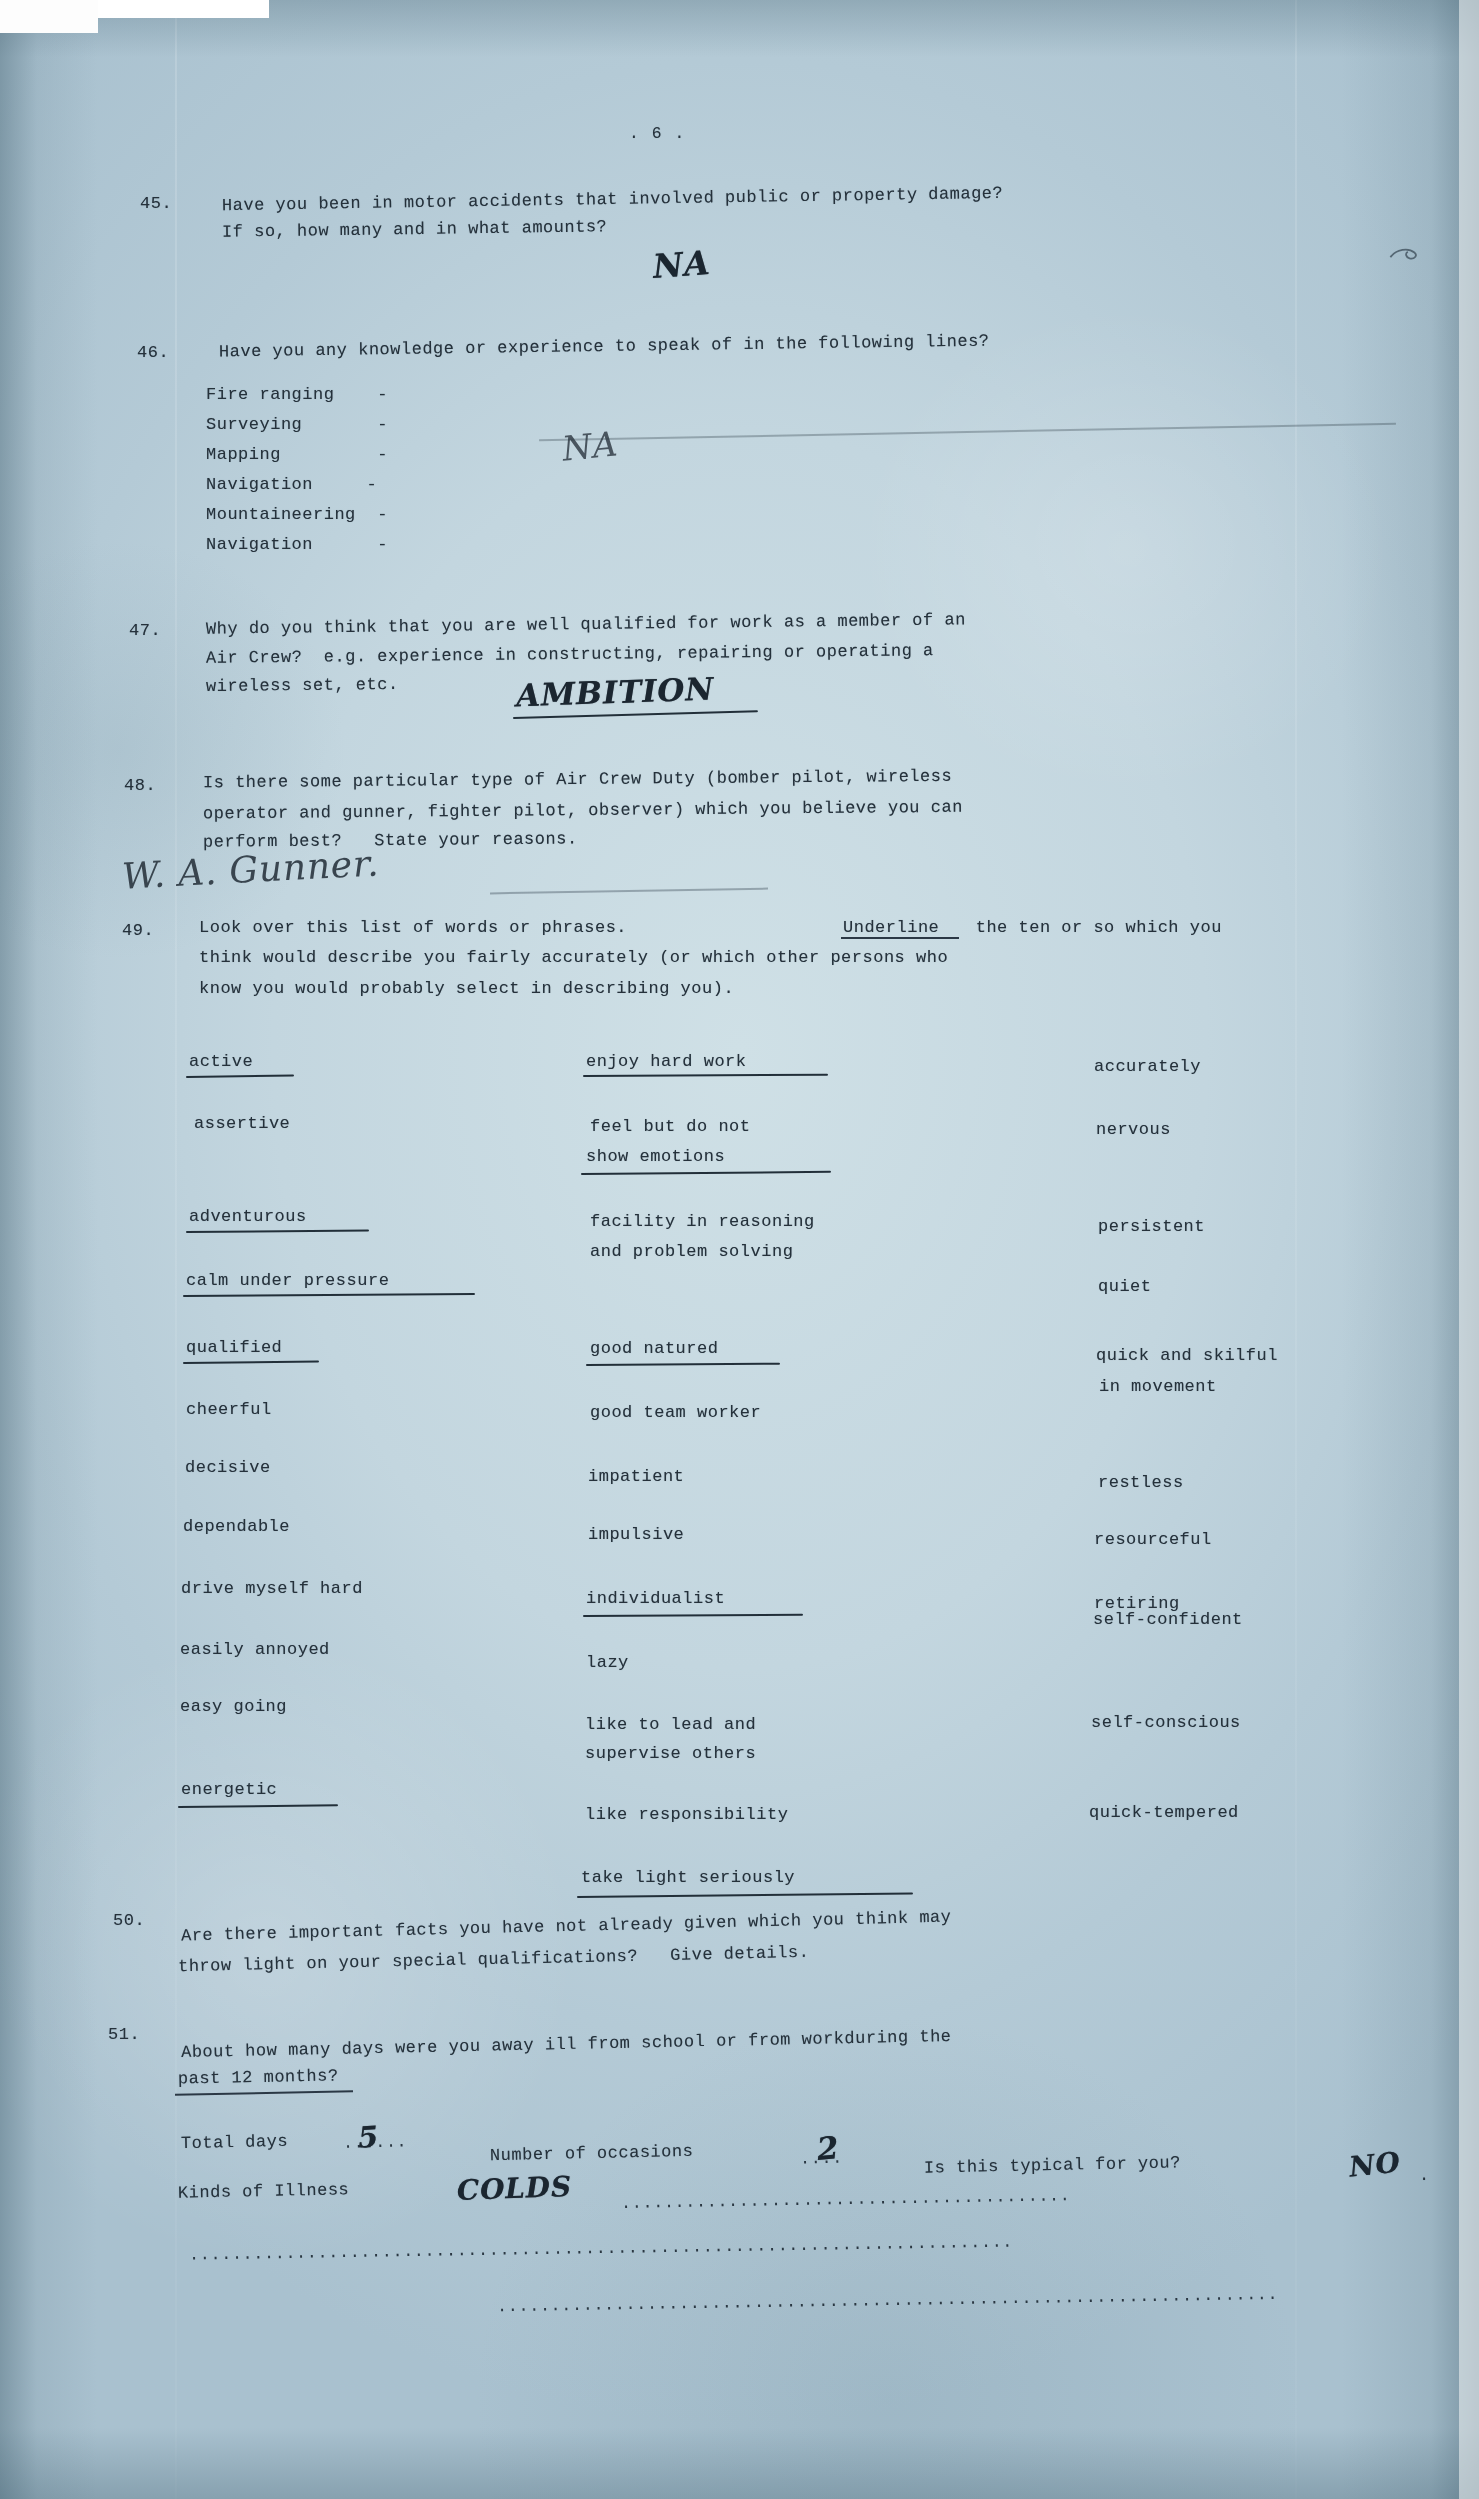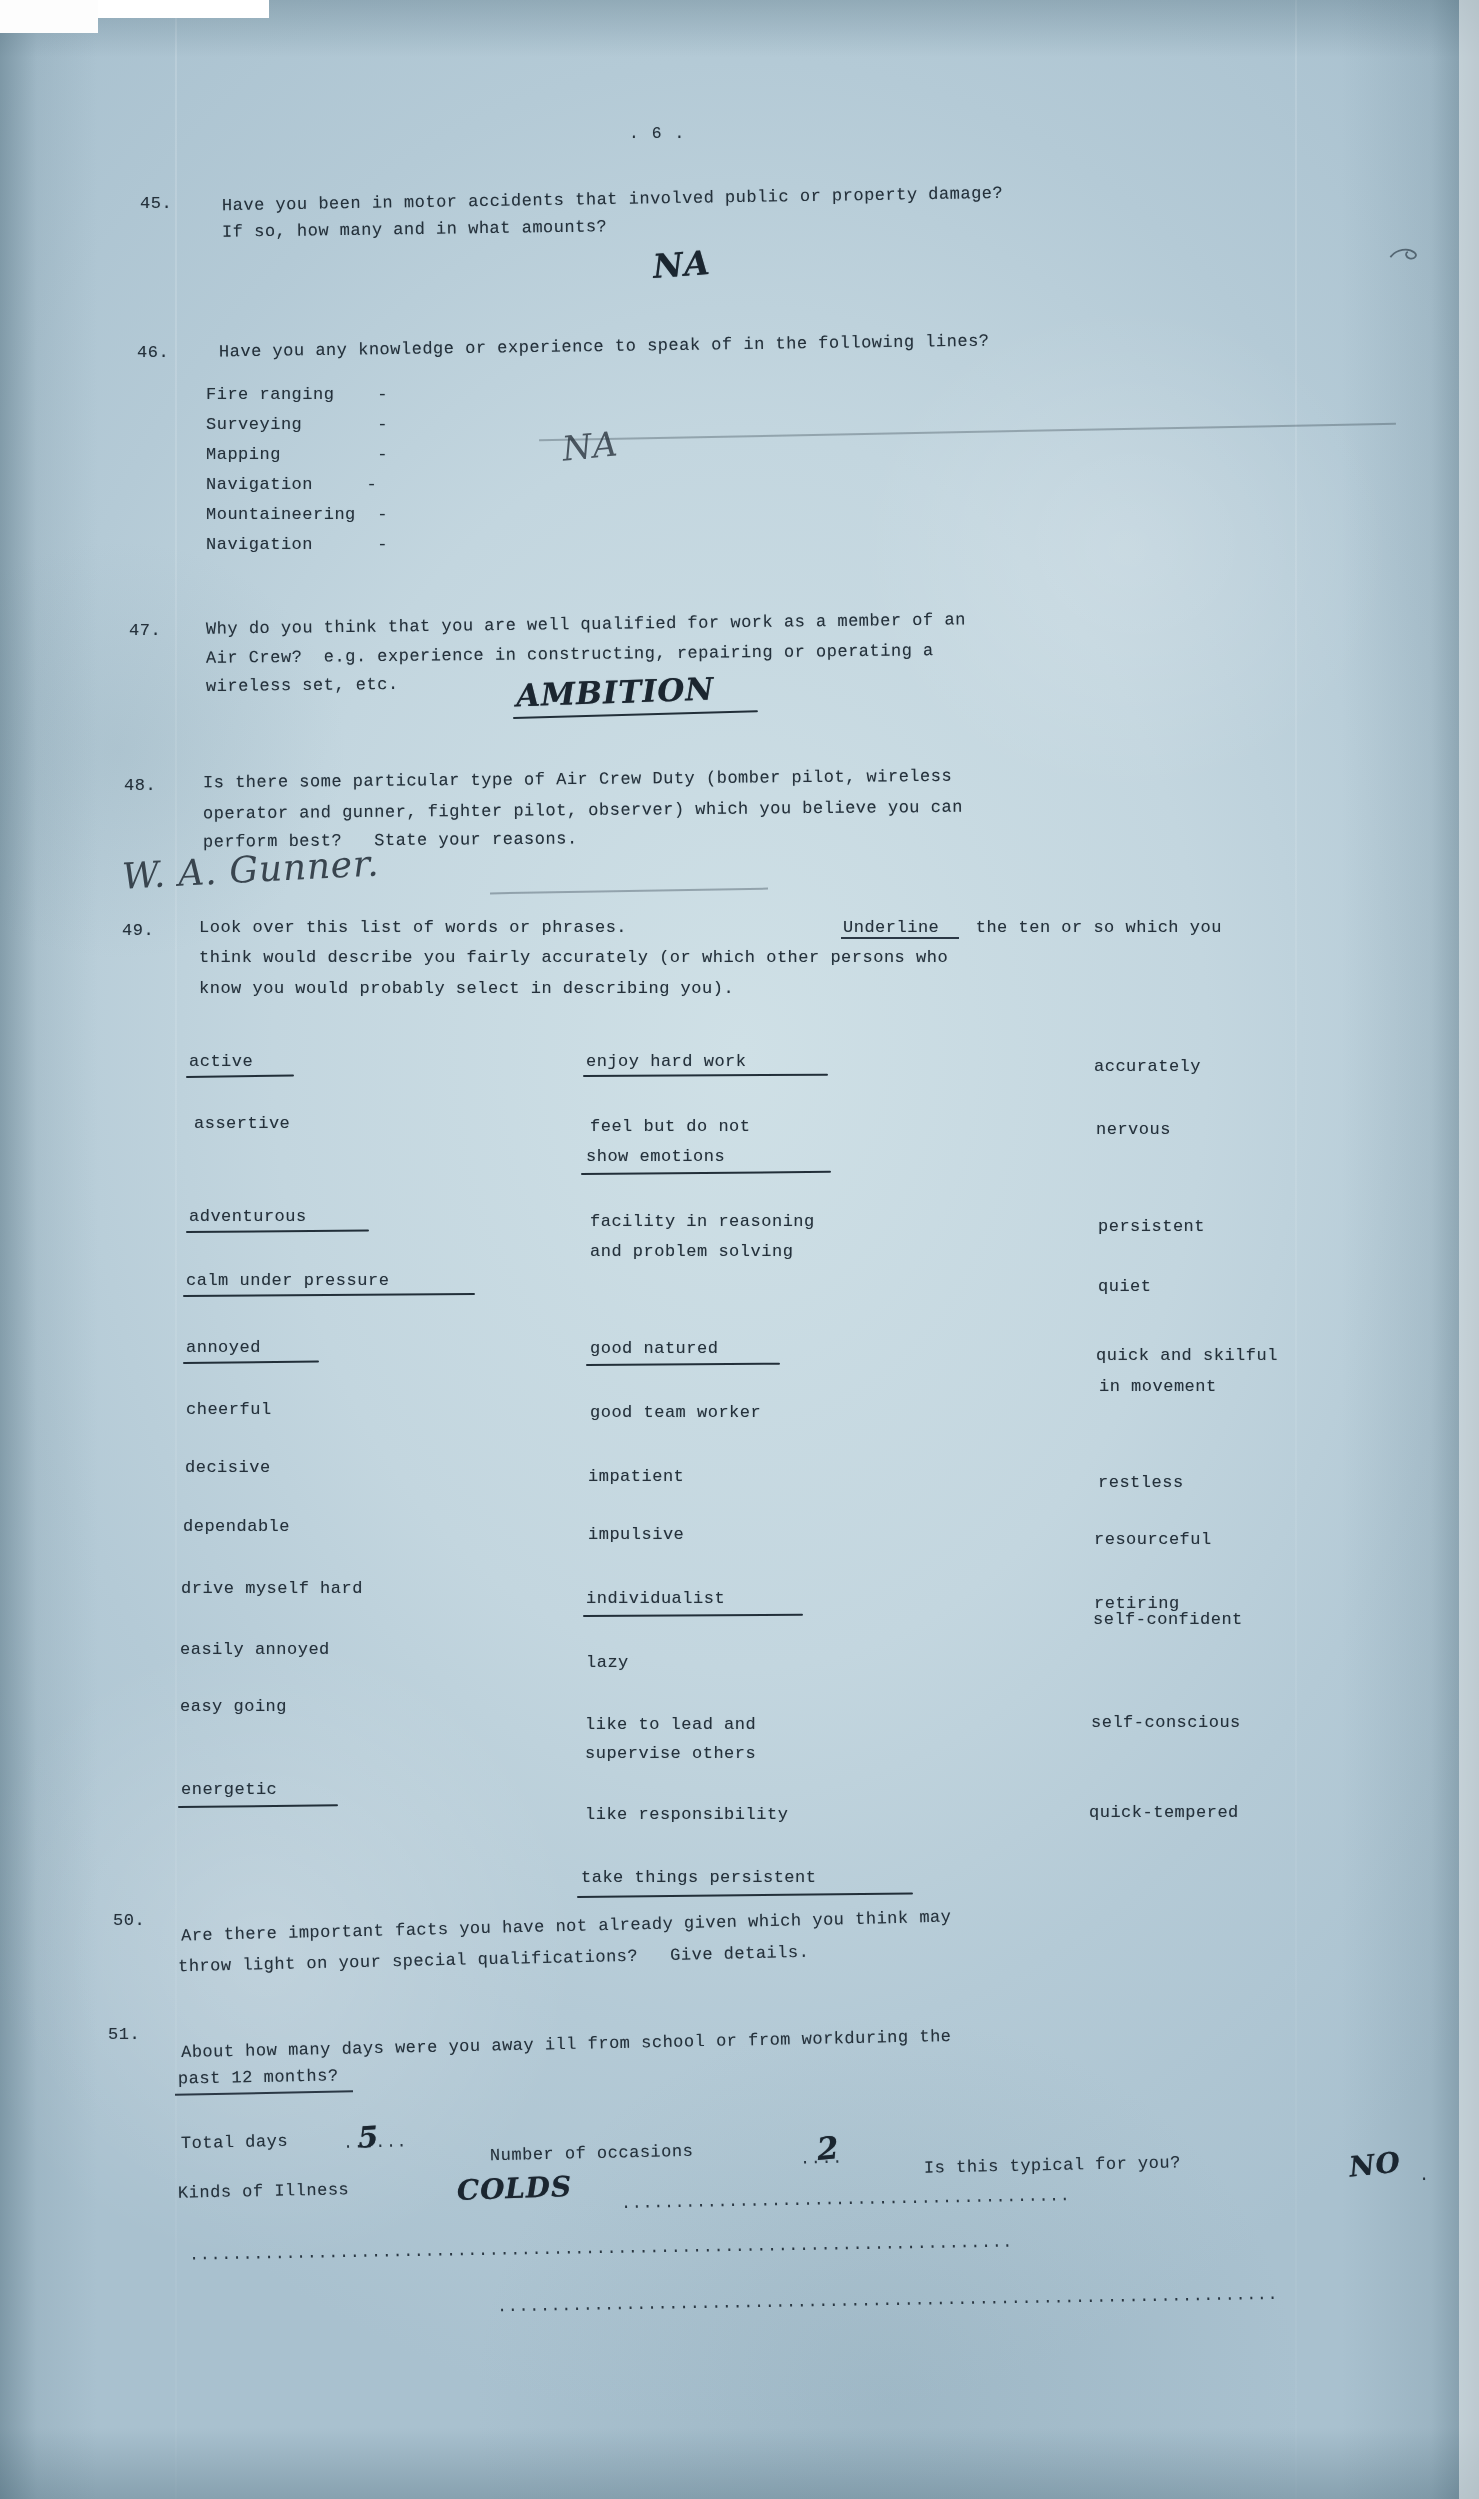--- a/index.html
+++ b/index.html
@@ -237,21 +237,21 @@
     <div class="ul" style="left:186px; top:1076px; width:108px; transform:rotate(-0.8deg);"></div>
 
     <div class="t colhead" style="left:194px; top:1114px;">assertive</div>
 
     <div class="t colhead" style="left:189px; top:1207px;">adventurous</div>
     <div class="ul" style="left:186px; top:1231px; width:183px; transform:rotate(-0.5deg);"></div>
 
     <div class="t colhead" style="left:186px; top:1271px;">calm under pressure</div>
     <div class="ul" style="left:183px; top:1295px; width:292px; transform:rotate(-0.4deg);"></div>
 
-    <div class="t colhead" style="left:186px; top:1338px;">annoyed</div>
+    <div class="t colhead" style="left:186px; top:1338px;">qualified</div>
     <div class="ul" style="left:183px; top:1362px; width:136px; transform:rotate(-0.6deg);"></div>
 
     <div class="t colhead" style="left:186px; top:1400px;">cheerful</div>
     <div class="t colhead" style="left:185px; top:1458px;">decisive</div>
     <div class="t colhead" style="left:183px; top:1517px;">dependable</div>
     <div class="t colhead" style="left:181px; top:1579px;">drive myself hard</div>
     <div class="t colhead" style="left:180px; top:1640px;">easily annoyed</div>
     <div class="t colhead" style="left:180px; top:1697px;">easy going</div>
 
     <div class="t colhead" style="left:181px; top:1780px;">energetic</div>
@@ -275,21 +275,21 @@
     <div class="t colhead" style="left:588px; top:1525px;">impulsive</div>
 
     <div class="t colhead" style="left:586px; top:1589px;">individualist</div>
     <div class="ul" style="left:583px; top:1615px; width:220px; transform:rotate(-0.3deg);"></div>
 
     <div class="t colhead" style="left:586px; top:1653px;">lazy</div>
     <div class="t colhead" style="left:585px; top:1715px;">like to lead and</div>
     <div class="t colhead" style="left:585px; top:1744px;">supervise others</div>
     <div class="t colhead" style="left:585px; top:1805px;">like responsibility</div>
 
-    <div class="t colhead" style="left:581px; top:1868px;">take things persistent</div>
+    <div class="t colhead" style="left:581px; top:1868px;">take light seriously</div>
     <div class="ul" style="left:577px; top:1896px; width:336px; transform:rotate(-0.6deg);"></div>
 
     <div class="t colhead" style="left:1094px; top:1057px;">accurately</div>
     <div class="t colhead" style="left:1096px; top:1120px;">nervous</div>
     <div class="t colhead" style="left:1098px; top:1217px;">persistent</div>
     <div class="t colhead" style="left:1098px; top:1277px;">quiet</div>
     <div class="t colhead" style="left:1096px; top:1346px;">quick and skilful</div>
     <div class="t colhead" style="left:1099px; top:1377px;">in movement</div>
     <div class="t colhead" style="left:1098px; top:1473px;">restless</div>
     <div class="t colhead" style="left:1094px; top:1530px;">resourceful</div>

